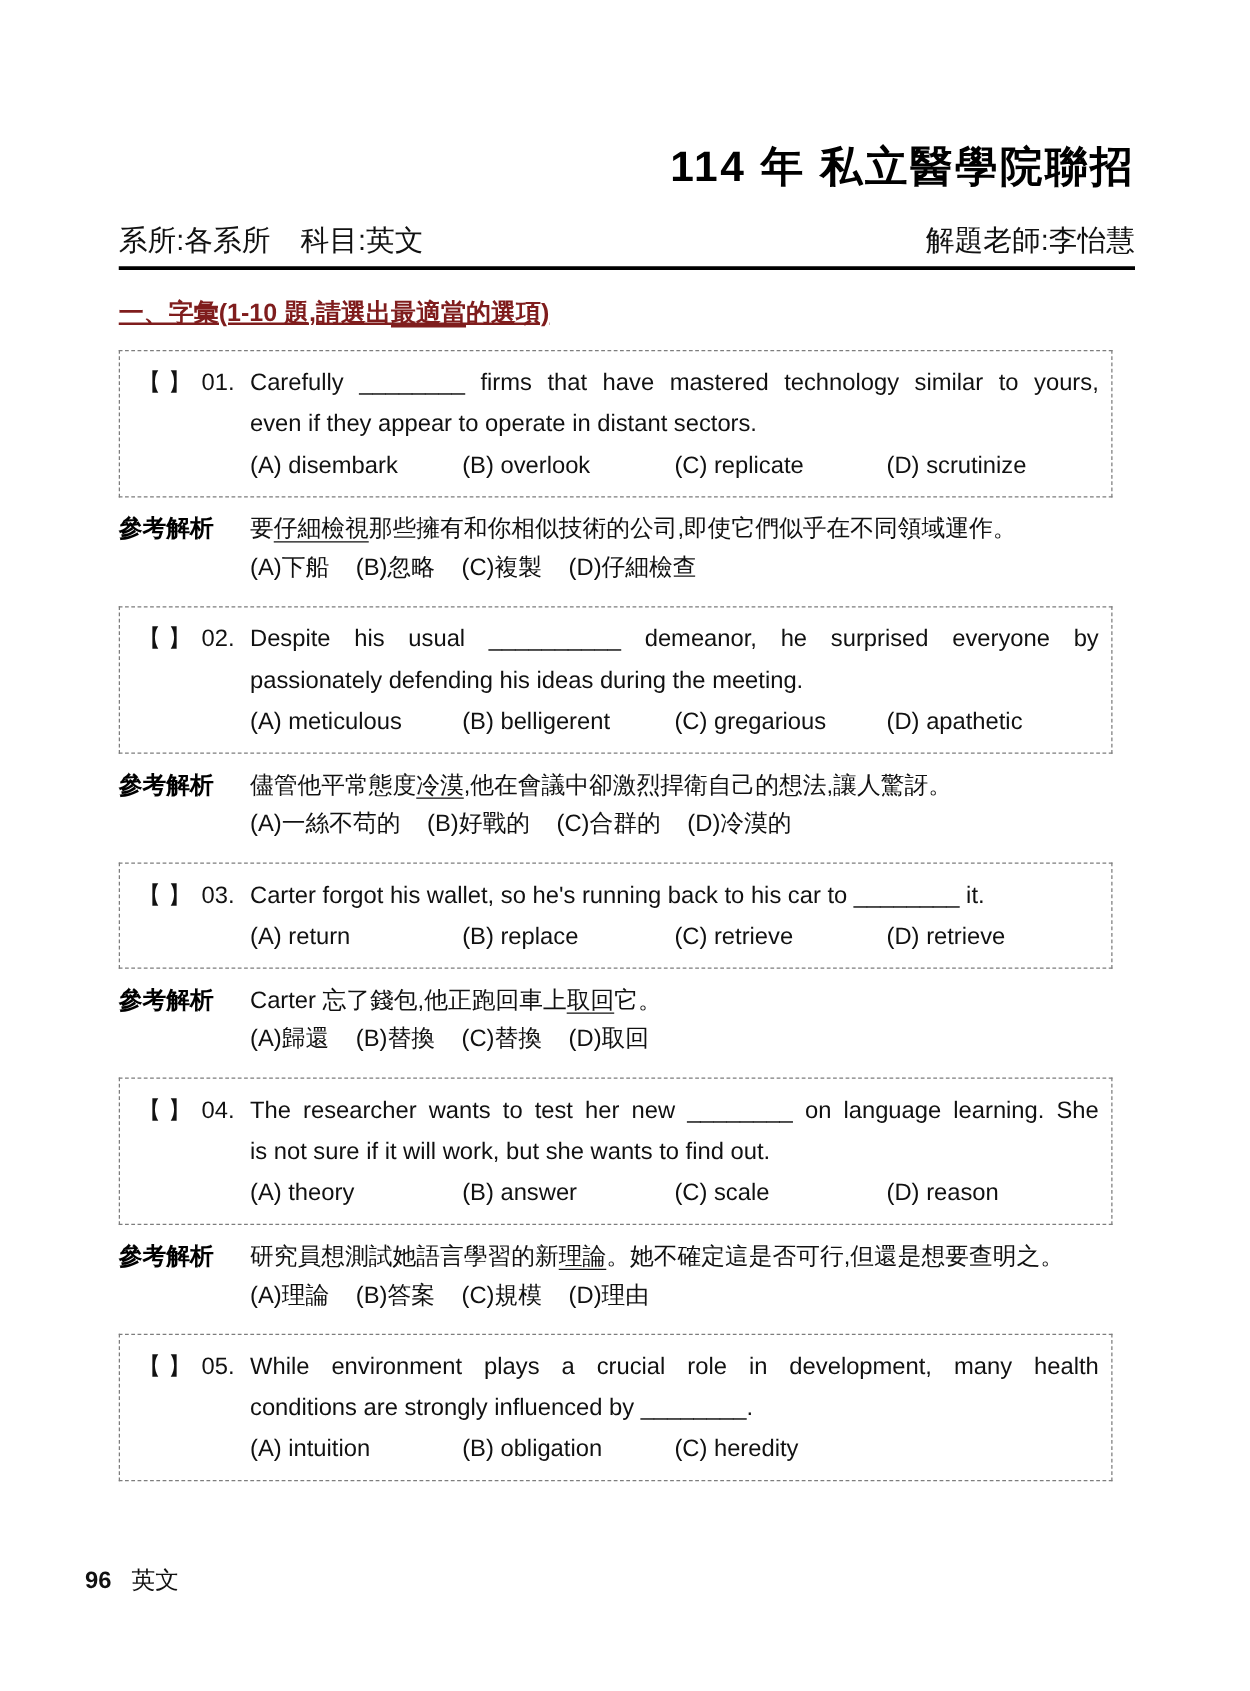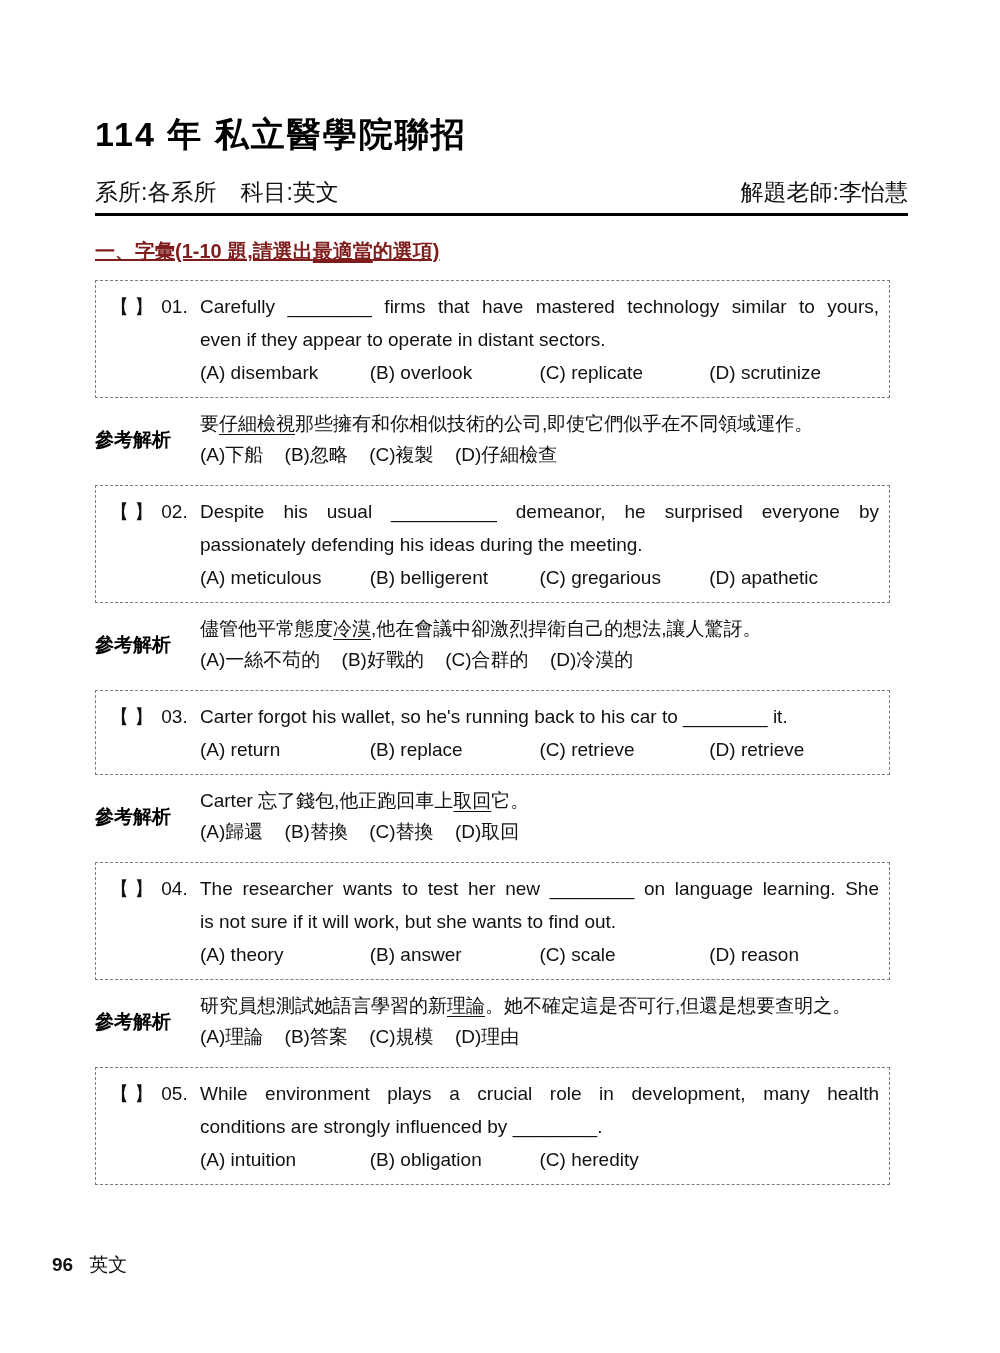--- a/index.html
+++ b/index.html
@@ -17,21 +17,21 @@
     overflow: hidden;
   }
   .content {
     position: absolute;
     left: 95px;
     top: 0;
     width: 813px;
   }
   .doc-title {
     margin-top: 110px;
-    text-align: left;
+    text-align: right;
     font-size: 34px;
     font-weight: 900;
     letter-spacing: 2px;
     line-height: 48px;
     color: #000000;
   }
   .info-row {
     display: flex;
     justify-content: space-between;
     align-items: flex-end;
@@ -81,37 +81,36 @@
     text-align: justify;
     text-align-last: justify;
   }
   .opts { display: flex; }
   .opt { width: 25%; flex: none; white-space: nowrap; }
   .analysis {
     display: flex;
     margin-top: 10px;
     font-size: 19px;
     line-height: 31px;
-    align-items: center;
   }
   .alabel {
     flex: none;
     width: 105px;
     font-weight: bold;
     color: #000000;
   }
   .abody { flex: 1; min-width: 0; }
   .au {
     text-decoration: underline;
     text-underline-offset: 4px;
   }
   .aopts span { margin-right: 16px; white-space: nowrap; }
   .footer {
     position: absolute;
-    left: 52px;
+    left: 68px;
     top: 1252px;
     font-size: 19px;
     line-height: 26px;
     display: flex;
     align-items: baseline;
   }
   .footer .pnum { font-weight: 600; margin-right: 16px; }
 </style>
 </head>
 <body>

